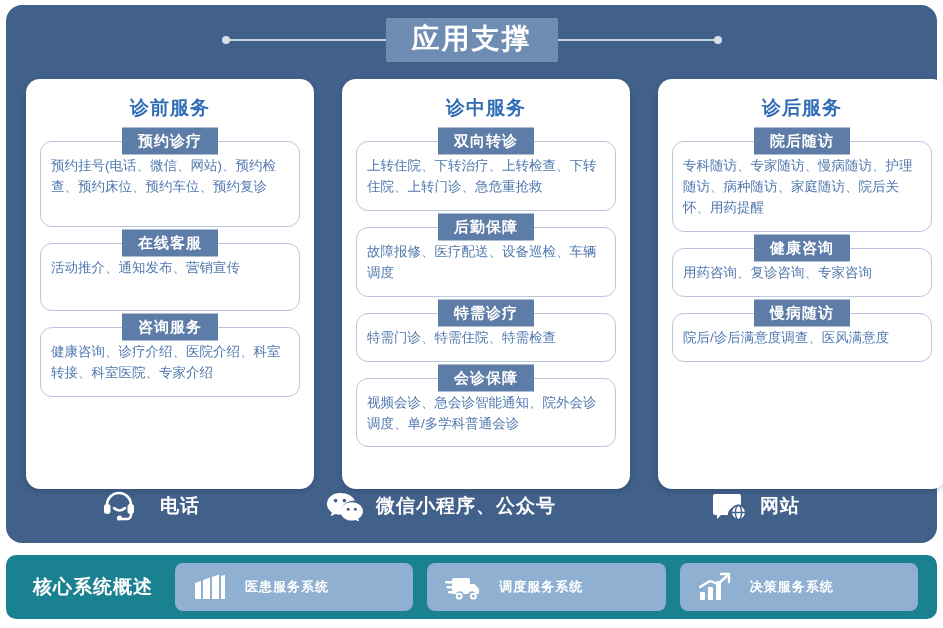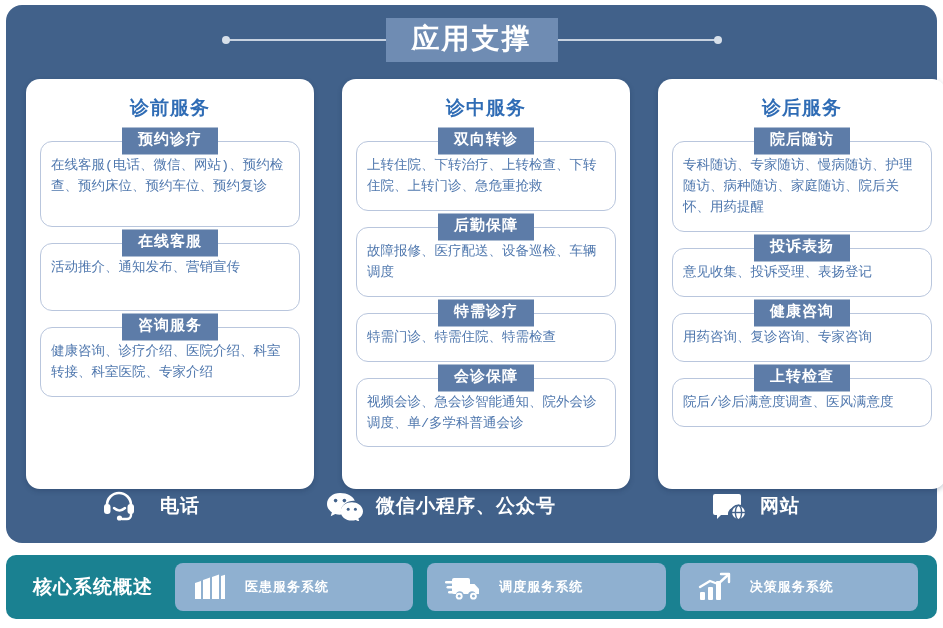--- a/index.html
+++ b/index.html
@@ -80,21 +80,21 @@
   .col-title {
     text-align: center;
     color: #2f6cb5;
     font-size: 19px;
     font-weight: bold;
     letter-spacing: 1px;
     padding: 8px 0 4px 0;
   }
 
   
-  .card { position: relative; margin: 16px 4px 4px 4px; font-family: Liberation Mono, monospace; }
+  .card { position: relative; margin: 16px 4px 4px 4px; }
   .card-head {
     position: absolute;
     left: 50%; top: 0;
     transform: translate(-50%, -50%);
     background: #5d7ca8;
     color: #ffffff;
     font-size: 15px;
     font-weight: bold;
     letter-spacing: 1px;
     padding: 4px 16px 5px 16px;
@@ -190,21 +190,21 @@
       <div class="title-line right"></div>
     </div>
 
     <div class="columns">
 
       <div class="column">
         <div class="col-title">诊前服务</div>
 
         <div class="card h1">
           <div class="card-head">预约诊疗</div>
-          <div class="card-body">在线客服(电话、微信、网站)、预约检查、预约床位、预约车位、预约复诊</div>
+          <div class="card-body">预约挂号(电话、微信、网站)、预约检查、预约床位、预约车位、预约复诊</div>
         </div>
 
         <div class="card h2">
           <div class="card-head">在线客服</div>
           <div class="card-body">活动推介、通知发布、营销宣传</div>
         </div>
 
         <div class="card h2">
           <div class="card-head">咨询服务</div>
           <div class="card-body">健康咨询、诊疗介绍、医院介绍、科室转接、科室医院、专家介绍</div>
@@ -236,32 +236,28 @@
       </div>
 
       <div class="column">
         <div class="col-title">诊后服务</div>
 
         <div class="card h1">
           <div class="card-head">院后随访</div>
           <div class="card-body">专科随访、专家随访、慢病随访、护理随访、病种随访、家庭随访、院后关怀、用药提醒</div>
         </div>
 
-        <div class="card h4">
-          <div class="card-head">投诉表扬</div>
-          <div class="card-body">意见收集、投诉受理、表扬登记</div>
-        </div>
 
         <div class="card h4">
           <div class="card-head">健康咨询</div>
           <div class="card-body">用药咨询、复诊咨询、专家咨询</div>
         </div>
 
         <div class="card h4">
-          <div class="card-head">上转检查</div>
+          <div class="card-head">慢病随访</div>
           <div class="card-body">院后/诊后满意度调查、医风满意度</div>
         </div>
       </div>
 
     </div>
 
     <div class="channels">
 
       <div class="channel ch-phone">
         <span class="ico">

